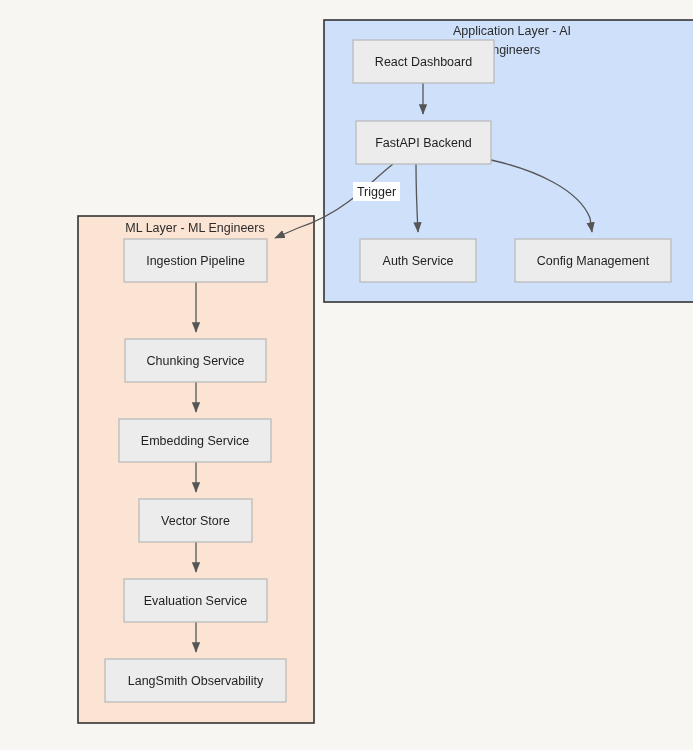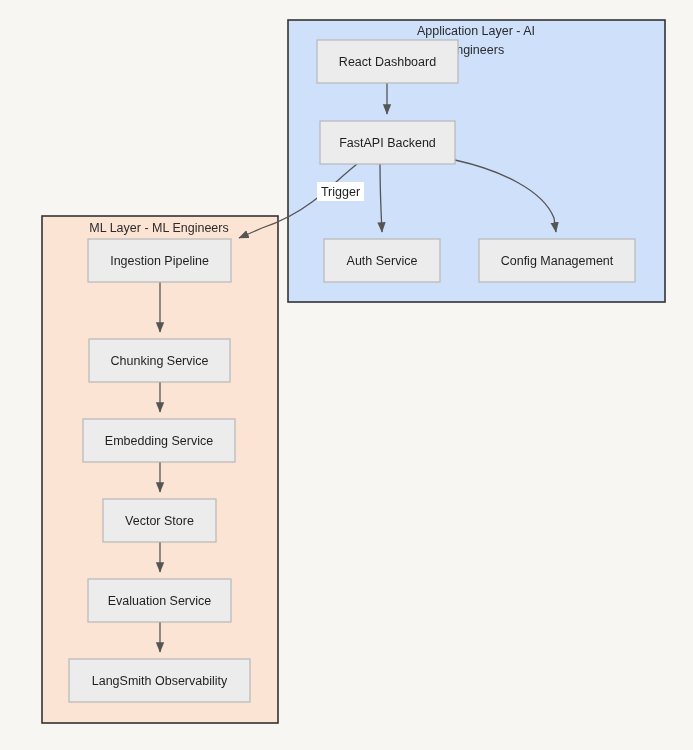--- a/index.html
+++ b/index.html
@@ -11,20 +11,21 @@
     width: 693px;
     height: 750px;
     overflow: hidden;
     font-family: "Liberation Sans", sans-serif;
   }
   #diagram-root {
     position: relative;
     width: 547px;
     height: 750px;
     background: #f7f6f3;
+    padding-left: 36px;
   }
   svg#diagram-canvas {
     display: block;
     width: 693px;
     height: 750px;
   }
   .cluster-rect {
     stroke: #333333;
     stroke-width: 1.6px;
   }

